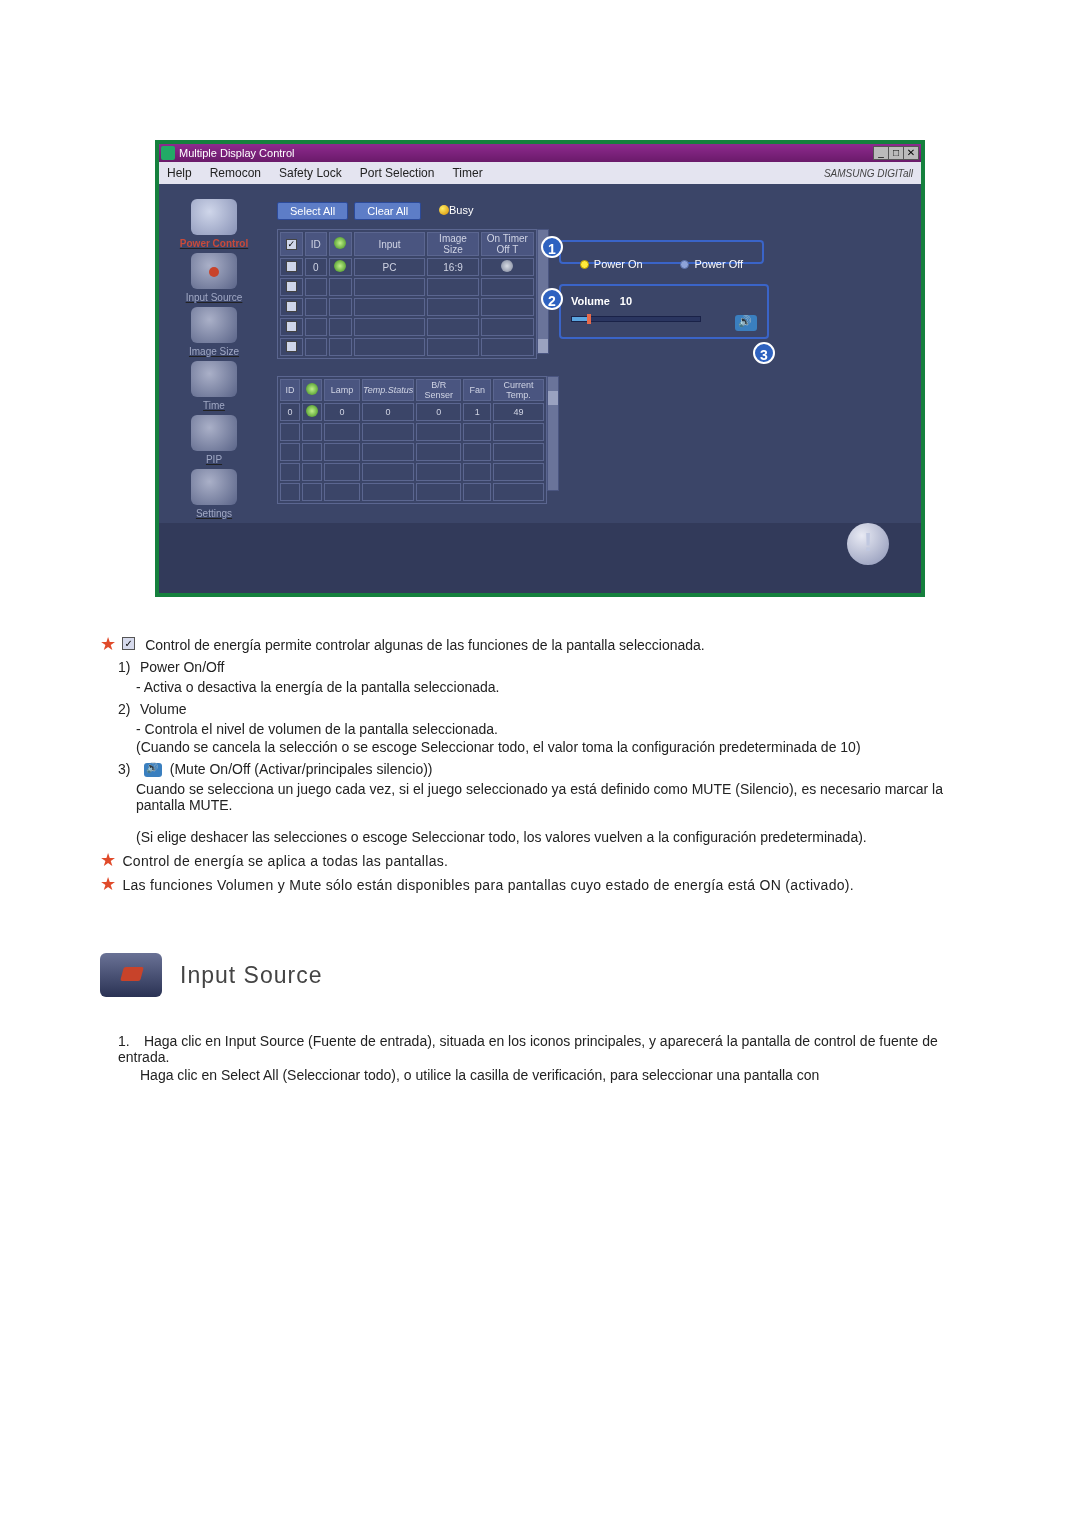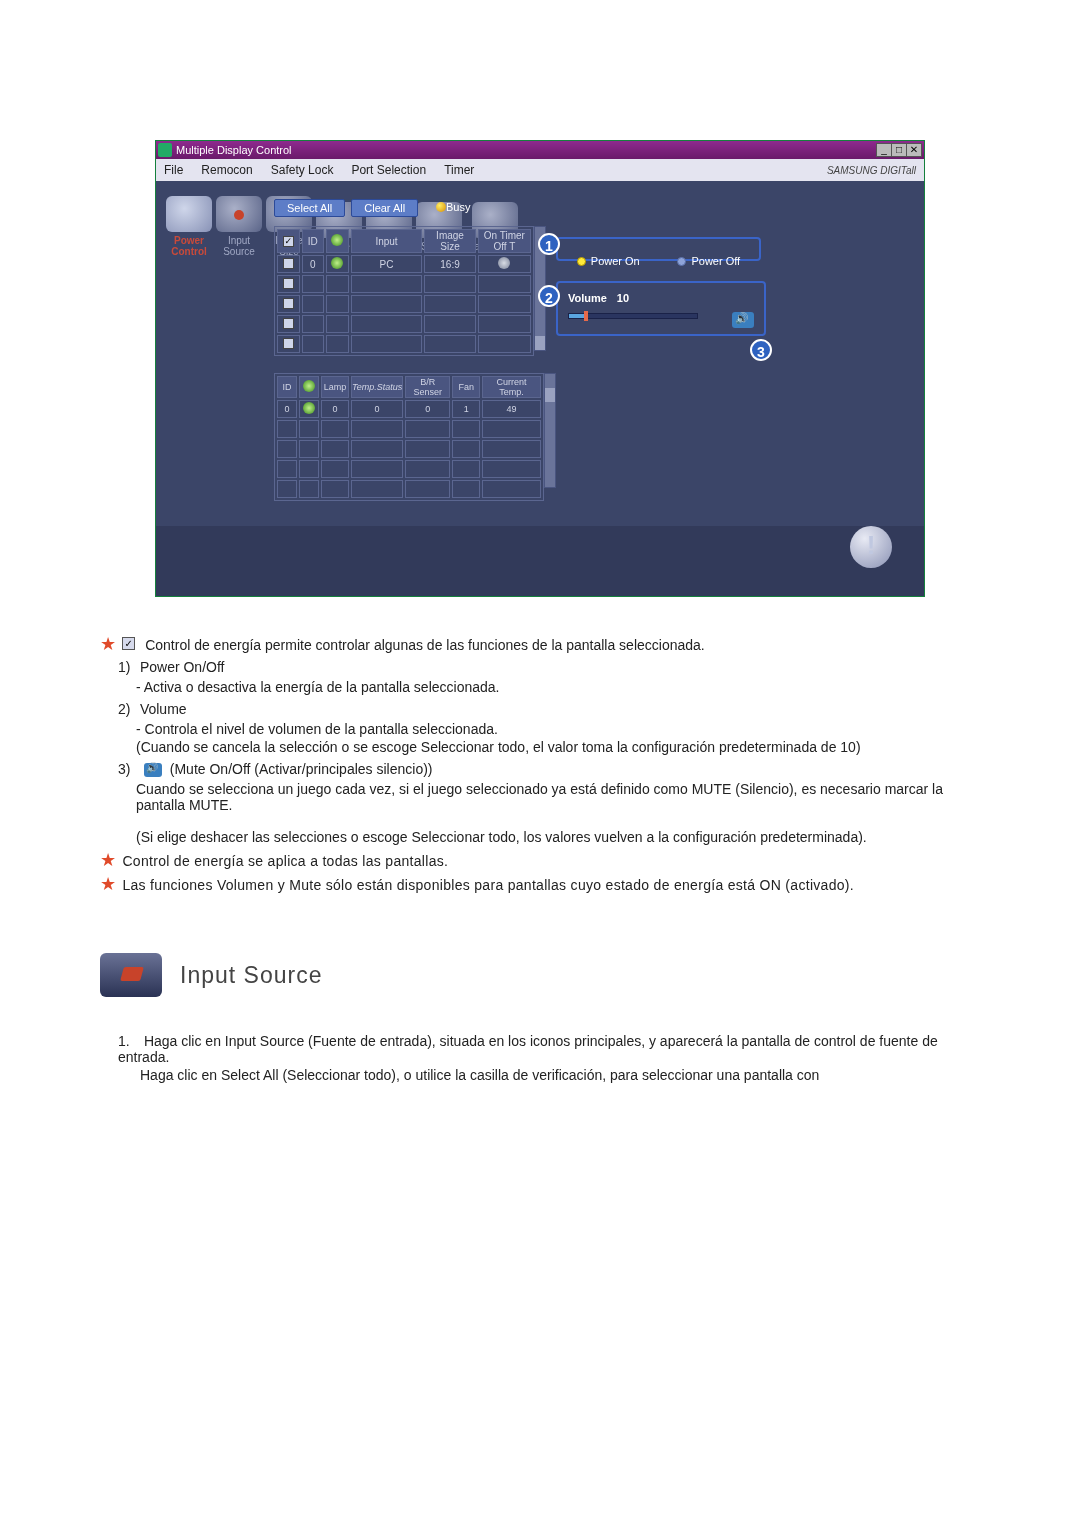--- a/index.html
+++ b/index.html
@@ -1,33 +1,33 @@
 <!DOCTYPE html>
 <html><head>
 <meta charset="utf-8">
 <style>
   * { box-sizing: border-box; margin: 0; padding: 0; }
   body { font-family: Arial, Helvetica, sans-serif; font-size: 14px; color: #222; background: #fff; width: 1080px; }
 
   .page { padding: 70px 100px 40px 100px; }
 
   
-  .screenshot { width: 770px; height: 457px; margin: 70px auto 40px auto; background: #3b4568; position: relative; border: 1px solid #15803d; }
+  .screenshot { width: 770px; height: 457px; margin: 70px auto 40px auto; background: #3b4568; position: relative; border: 4px solid #15803d; }
 
   .titlebar { position: absolute; left: 0; top: 0; right: 0; height: 18px; background: linear-gradient(#8e2a8e,#6a1a6a); display: flex; align-items: center; padding: 0 2px; }
   .titlebar .app-icon { width: 14px; height: 14px; background: #2a6; margin-right: 4px; border-radius: 2px; }
   .titlebar .title { color: #fff; font-size: 11px; flex: 1; }
   .titlebar .winbtns { display: flex; }
   .titlebar .winbtn { width: 16px; height: 14px; background:#bbb; border:1px solid #555; margin-left:-1px; font-size:10px; text-align:center; line-height:12px; color:#000; }
 
   .menubar { position:absolute; left:0; top:18px; right:0; height:22px; background:#e4e4f0; display:flex; align-items:center; padding:0 8px; gap:18px; font-size:12px; color:#222; }
   .menubar .brand { margin-left:auto; font-size:10px; color:#444; font-style:italic; }
 
   
-  .sidebar { position:absolute; left:10px; top:55px; width:90px; display:flex; align-items:center; gap:4px; }
+  .sidebar { position:absolute; left:10px; top:55px; width:90px; display:flex; flex-direction:column; align-items:center; gap:4px;text-decoration:underline; }
   .sidebar .sb-item { width:80px; text-align:center; }
   .sidebar .sb-icon { width:46px; height:36px; margin:0 auto 3px; border-radius:6px; background:radial-gradient(circle at 40% 35%, #aab0c8, #5a6488); position:relative; }
   .sidebar .sb-icon.sel { background:radial-gradient(circle at 40% 35%, #cfd6ea, #8892b6); }
   .sidebar .sb-label { font-size:10px; color:#a0a8c4; }
   .sidebar .sb-label.active { color:#c94a3a; font-weight:bold; }
   .sidebar .sb-icon.dot::after { content:""; position:absolute; width:10px; height:10px; background:#c8432a; border-radius:50%; top:14px; left:18px; }
 
   
   .topbtns { position:absolute; left:118px; top:58px; display:flex; gap:6px; }
   .bluebtn { background:#5d7dc7; color:#fff; font-size:11px; padding:2px 12px; border:1px solid #2c4a99; border-radius:2px; }
@@ -117,21 +117,21 @@
     <div class="titlebar">
       <div class="app-icon"></div>
       <div class="title">Multiple Display Control</div>
       <div class="winbtns">
         <div class="winbtn">_</div>
         <div class="winbtn">□</div>
         <div class="winbtn">✕</div>
       </div>
     </div>
     <div class="menubar">
-      <span>File</span>
+      <span>Help</span>
       <span>Remocon</span>
       <span>Safety Lock</span>
       <span>Port Selection</span>
       <span>Timer</span>
       <span class="brand">SAMSUNG DIGITall</span>
     </div>
 
     <div class="sidebar">
       <div class="sb-item">
         <div class="sb-icon sel"></div>
@@ -226,21 +226,21 @@
       </table>
     <div class="scroll1">
         <div class="thumb"></div>
       </div>
 
     <table class="table2">
       <tbody>
           <tr>
         <th style="width:20px;">ID</th>
         <th style="width:20px;"><span class="grn"></span></th>
-        <th style="width:28px;margin-top:29px;">Lamp</th>
+        <th style="width:36px;margin-top:29px;">Lamp</th>
         <th style="width:50px;font-style:italic;">Temp.Status</th>
         <th style="width:45px;">B/R Senser</th>
         <th style="width:28px;">Fan</th>
         <th>Current Temp.</th>
       </tr>
       <tr>
         <td>0</td>
         <td><span class="grn"></span></td>
         <td>0</td>
         <td>0</td>

